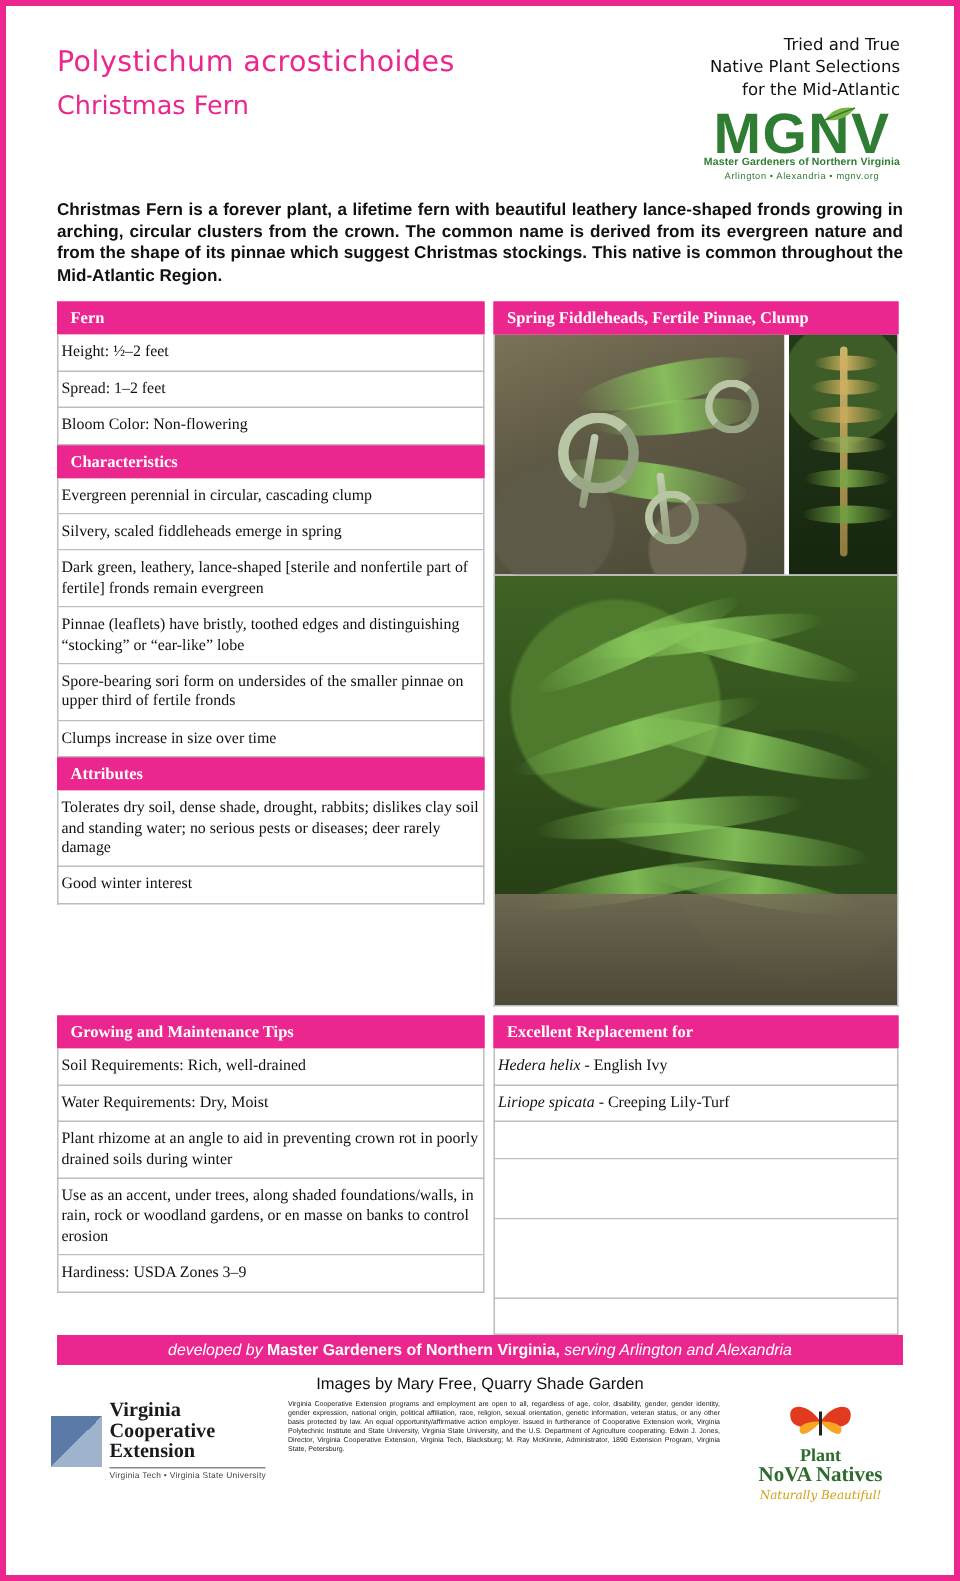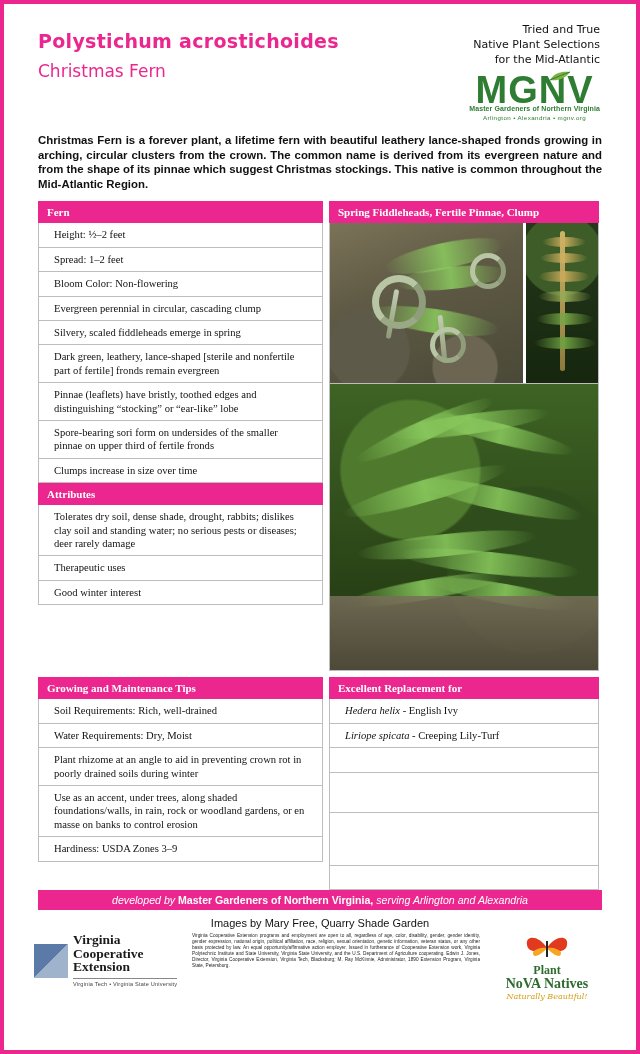--- a/index.html
+++ b/index.html
@@ -29,21 +29,21 @@
     align-items:flex-start;
     padding:8px 14px 0 22px;
   }
   .titles{padding-top:8px;}
   .sci-name{
     font-family:"DejaVu Sans", sans-serif;
     font-size:19px;
     color:#ec268f;
     letter-spacing:.3px;
     margin:0 0 9px 0;
-    font-weight:700;
+    font-weight:400;
   }
   .com-name{
     font-family:"DejaVu Sans", sans-serif;
     font-size:17px;
     color:#ec268f;
     margin:0;
     font-weight:400;
   }
   .brand{
     text-align:right;
@@ -100,21 +100,21 @@
     margin:0 22px;
     display:grid;
     grid-template-columns:285px 270px;
     gap:0 6px;
     align-items:start;
     font-family:Liberation Serif, serif;
   }
   .cell{
     border:1px solid #bdbdbd;
     border-top:none;
-    padding:5px 15px;
+    padding:5px 2px;
     font-size:10.6px;
     line-height:13.4px;
     background:#fff;
     box-sizing:border-box;
   }
   .hdr{
     background:#ec268f;
     color:#fff;
     font-weight:bold;
     font-size:11px;
@@ -292,30 +292,30 @@
     <div class="intro">Christmas Fern is a forever plant, a lifetime fern with beautiful leathery lance-shaped fronds growing in arching, circular clusters from the crown. The common name is derived from its evergreen nature and from the shape of its pinnae which suggest Christmas stockings. This native is common throughout the Mid-Atlantic Region.</div>
 
     <div class="grid">
 
       <div class="col">
         <div class="hdr">Fern</div>
         <div class="cell">Height: ½–2 feet</div>
         <div class="cell">Spread: 1–2 feet</div>
         <div class="cell">Bloom Color: Non-flowering</div>
 
+        <div class="hdr">Characteristics</div>
         <div class="cell">Evergreen perennial in circular, cascading clump</div>
         <div class="cell">Silvery, scaled fiddleheads emerge in spring</div>
         <div class="cell">Dark green, leathery, lance-shaped [sterile and nonfertile part of fertile] fronds remain evergreen</div>
         <div class="cell">Pinnae (leaflets) have bristly, toothed edges and distinguishing “stocking” or “ear-like” lobe</div>
         <div class="cell">Spore-bearing sori form on undersides of the smaller pinnae on upper third of fertile fronds</div>
         <div class="cell">Clumps increase in size over time</div>
 
         <div class="hdr">Attributes</div>
         <div class="cell">Tolerates dry soil, dense shade, drought, rabbits; dislikes clay soil and standing water; no serious pests or diseases; deer rarely damage</div>
-        <div class="cell">Therapeutic uses</div>
         <div class="cell">Good winter interest</div>
       </div>
 
       <div class="col">
         <div class="hdr">Spring Fiddleheads, Fertile Pinnae, Clump</div>
         <div class="photo-block">
           <div class="photos-top">
             <div class="ph a">
               <div class="soil"></div>
               <div class="frond" style="left:54px;top:20px;width:120px;height:26px;transform:rotate(-12deg);"></div>

